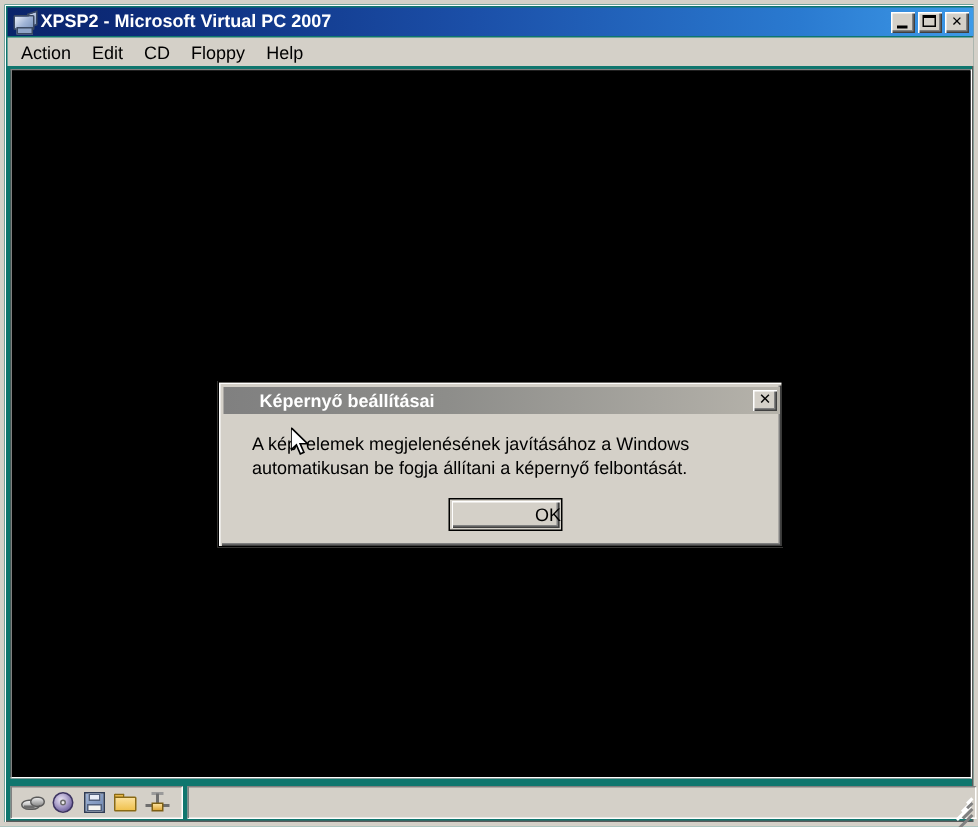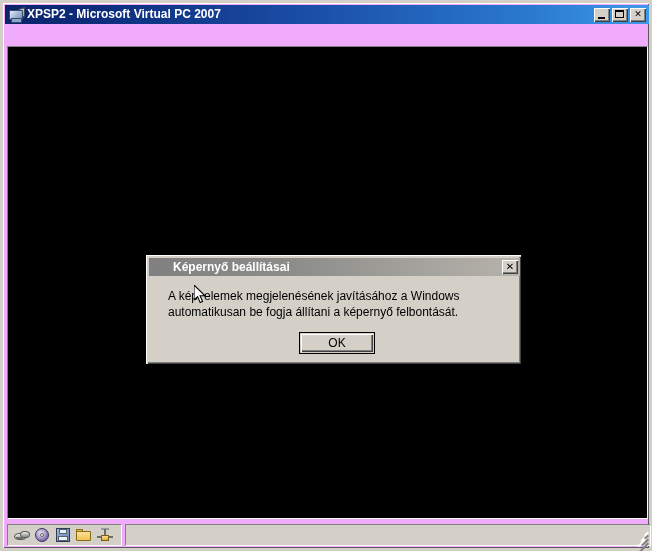--- a/index.html
+++ b/index.html
@@ -15,21 +15,21 @@
     -webkit-font-smoothing: none;
   }
 
   
   #vpc-window {
     position: absolute;
     left: 0; top: 0;
     width: 652px;
     height: 551px;
     box-sizing: border-box;
-    background: #f0abfc;
+    background: #0f766e;
     border-left: 3px solid #d4d0c8;
     border-top: 3px solid #d4d0c8;
     border-right: 3px solid #d4d0c8;
     border-bottom: 3px solid #d4d0c8;
     box-shadow: inset 1px 1px 0 #ffffff, inset -1px -1px 0 #5a5a5a;
   }
 
   
   #titlebar {
     position: absolute;
@@ -217,21 +217,21 @@
     left: 153px;
     top: 77px;
     width: 76px;
     height: 22px;
     background: #d4d0c8;
     border: 1px solid #000000;
     box-sizing: border-box;
     cursor: default;
     display: flex;
     align-items: center;
-    justify-content: center;
+    justify-content: flex-end;
   }
   #dlg-ok .inner {
     position: absolute;
     left: 1px; top: 1px; right: 1px; bottom: 1px;
     box-shadow: inset 1px 1px 0 #ffffff, inset -1px -1px 0 #404040, inset -2px -2px 0 #808080;
   }
   #dlg-ok .lbl {
     position: relative;
     font-size: 12px;
     color: #000000;
@@ -367,20 +367,27 @@
       <div class="min-bar"></div>
     </div>
     <div class="winbtn">
       <div class="max-box"></div>
     </div>
     <div class="winbtn">
       <div class="gl">✕</div>
     </div>
   </div>
 
+  <div id="menubar">
+    <div class="menu-item">Action</div>
+    <div class="menu-item">Edit</div>
+    <div class="menu-item">CD</div>
+    <div class="menu-item">Floppy</div>
+    <div class="menu-item">Help</div>
+  </div>
 
   <div id="vm-screen-frame">
     <div id="vm-screen">
 
       <div id="dialog">
         <div id="dlg-titlebar">
           <div id="dlg-title-text">Képernyő beállításai</div>
           <div id="dlg-close">
             <div class="gl">✕</div>
           </div>

